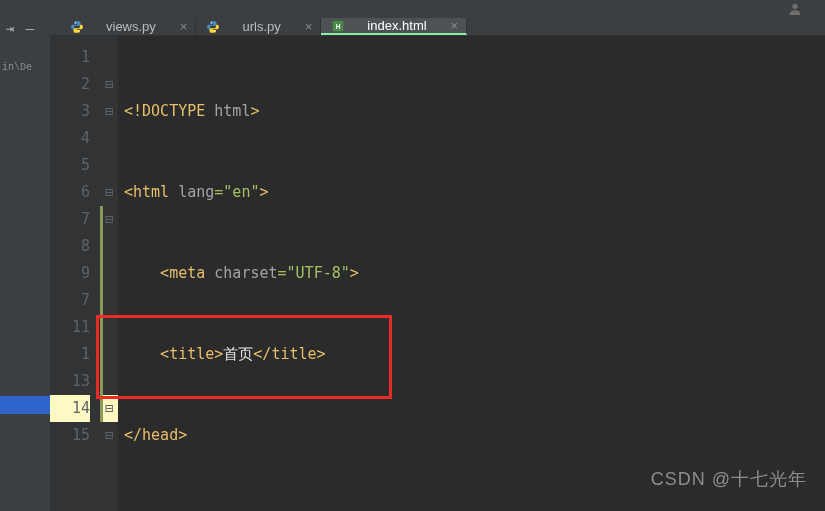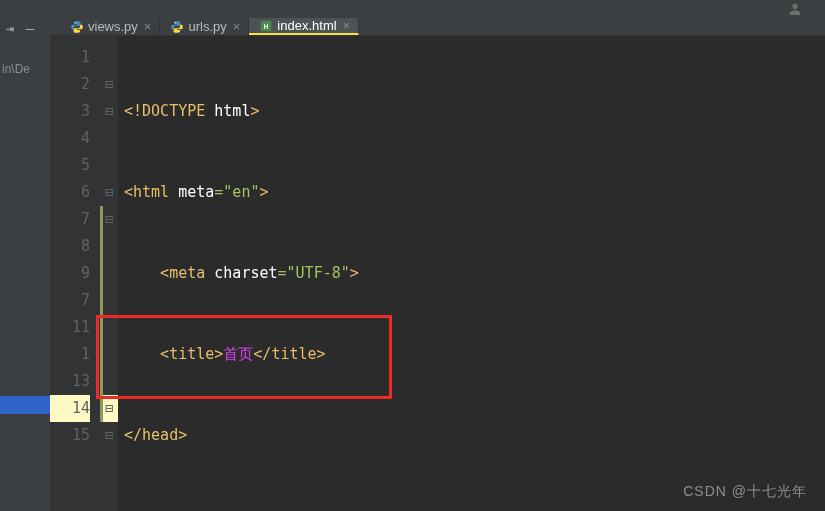--- a/index.html
+++ b/index.html
@@ -47,23 +47,23 @@
     .left-btn {
       width: 16px; height: 16px;
       color: #afb1b3;
       display: flex;
       align-items: center;
       justify-content: center;
       font-size: 14px;
     }
     .left-label {
       color: #8c8c8c;
-      font-size: 12px;
+      font-size: 10px;
       padding: 24px 2px 0 2px;
-      font-family: Liberation Sans, sans-serif;
+      font-family: Liberation Mono, monospace;
     }
     .editor-wrapper {
       flex: 1;
       display: flex;
       flex-direction: column;
     }
     .tab-bar {
       height: 30px;
       background: #3c3f41;
       border-bottom: 1px solid #323232;
@@ -72,27 +72,27 @@
       padding-left: 10px;
     }
     .tab {
       display: flex;
       align-items: center;
       padding: 0 6px 0 10px;
       border-right: 1px solid #323232;
       font-size: 13px;
       font-family: sans-serif;
       color: #bbb;
-      gap: 4px;
+      gap: 22px;
       cursor: pointer;
     }
     .tab.active {
       background: #4e5254;
       color: #fff;
-      border-bottom: 2px solid #fde047;
+      border-bottom: 2px solid #86efac;
     }
     .tab-icon {
       width: 14px; height: 14px;
       display: inline-flex;
       align-items: center;
     }
     .tab-close {
       color: #8a8a8a;
       font-size: 13px;
       padding: 0 2px;
@@ -139,38 +139,38 @@
     .code-area {
       flex: 1;
       padding: 8px 0 0 6px;
       font-size: 15px;
       line-height: 27px;
       position: relative;
       white-space: pre;
     }
     .code-line { height: 27px; }
     .c-tag { color: #e8bf6a; text-align: right; }
-    .c-attr { color: #ffffff; text-align: center; }
+    .c-attr { color: #a3a3a3; text-align: center; }
     .c-str { color: #a5c261; }
-    .c-text { color: #d946ef; }
+    .c-text { color: #e5e5e5; }
     .highlight-box {
       position: absolute;
       border: 3px solid #ec2b27;
       pointer-events: none;
     }
     .current-line-gutter {
       background: #fef9c3;
     }
     .watermark {
       position: absolute;
-      bottom: 10px;
+      bottom: 20px;
       right: 18px;
       color: rgba(220,220,220,0.55);
       font-family: sans-serif;
-      font-size: 14px;
+      font-size: 18px;
       letter-spacing: 1px;
     }
     .left-highlight {
       position: absolute;
       left: 0;
       top: 378px;
       width: 50px;
       height: 18px;
       background: #2f65ca;
     }
@@ -279,21 +279,21 @@
           </div>
         <div class="fold-mark">
             <span class="change-bar"></span>
           </div>
         <div class="fold-mark current-line-gutter"><span class="change-bar"></span>⊟</div>
         <div class="fold-mark">⊟</div>
       </div>
 
       <div class="code-area">
         <div class="code-line"><span class="c-tag">&lt;!DOCTYPE </span><span class="c-attr">html</span><span class="c-tag">&gt;</span></div>
-        <div class="code-line"><span class="c-tag">&lt;html </span><span class="c-attr">meta</span><span class="c-str">=</span><span class="c-str">"en"</span><span class="c-tag">&gt;</span></div>
+        <div class="code-line"><span class="c-tag">&lt;html </span><span class="c-attr">lang</span><span class="c-str">=</span><span class="c-str">"en"</span><span class="c-tag">&gt;</span></div>
         <div class="code-line"><span class="c-tag">    &lt;meta </span><span class="c-attr">charset</span><span class="c-str">=</span><span class="c-str">"UTF-8"</span><span class="c-tag">&gt;</span></div>
         <div class="code-line"><span class="c-tag">    &lt;title&gt;</span><span class="c-text">首页</span><span class="c-tag">&lt;/title&gt;</span></div>
         <div class="code-line"><span class="c-tag">&lt;/head&gt;</span></div>
         
         
         
         
         
         
         

